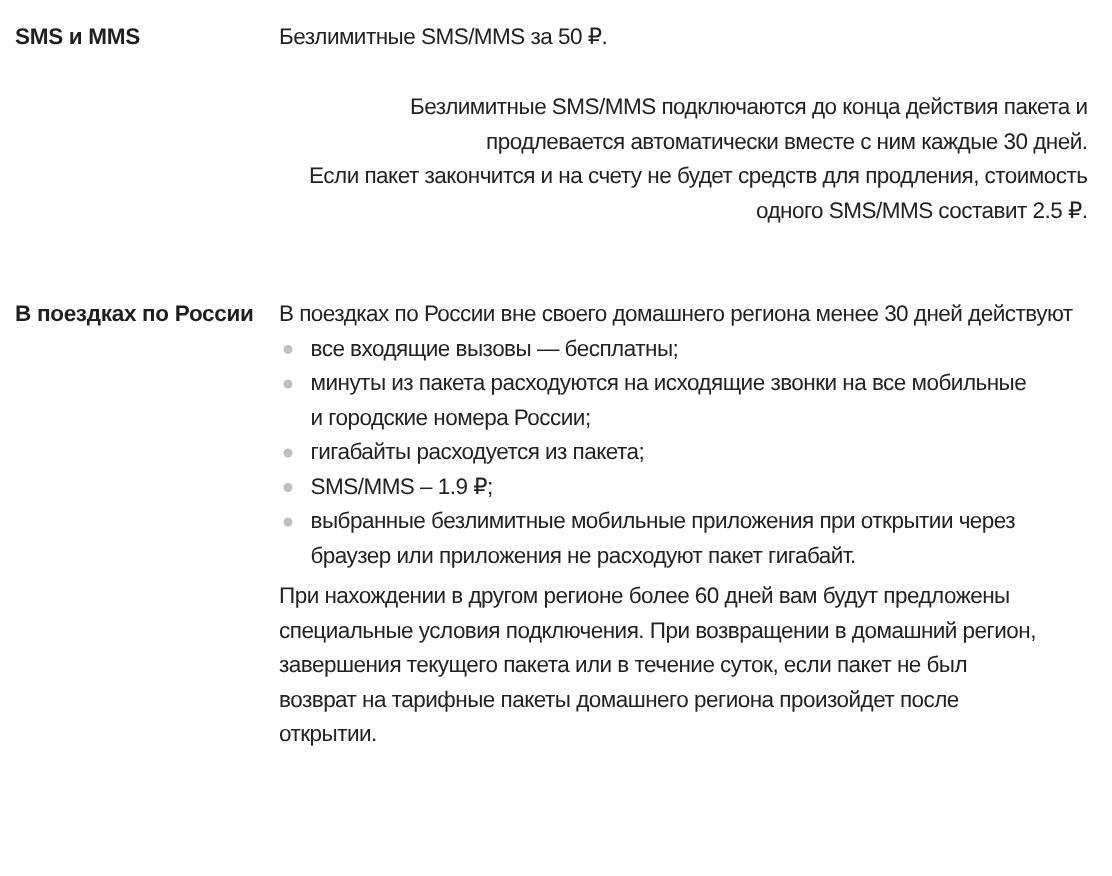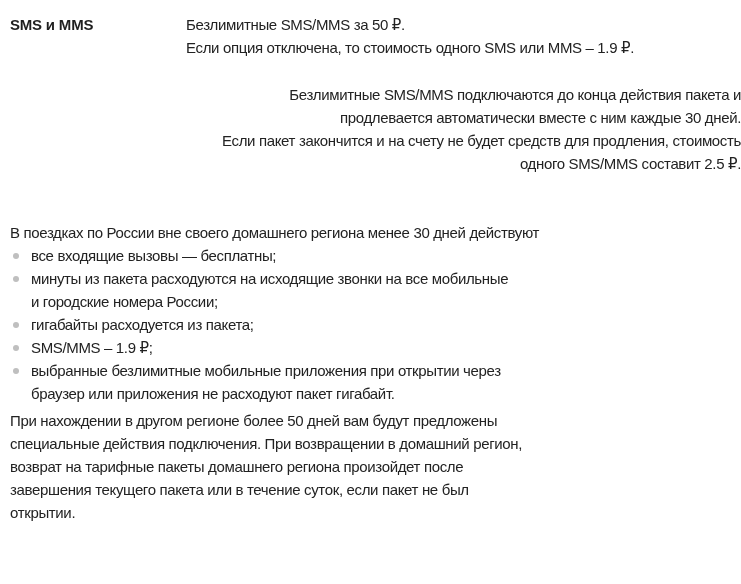--- a/index.html
+++ b/index.html
@@ -8,21 +8,21 @@
     width: 741px;
     height: 584px;
     overflow: hidden;
     background: #ffffff;
     color: #222222;
     font-family: "Liberation Sans", "DejaVu Sans", sans-serif;
   }
   .page {
     width: 741px;
     height: 584px;
-    padding: 13px 0 0 10px;
+    padding: 13px 16px 0 10px;
   }
   .row {
     display: flex;
     align-items: flex-start;
   }
   .row + .row { margin-top: 46px; }
   .label {
     flex: 0 0 176px;
     width: 176px;
     font-size: 15px;
@@ -62,32 +62,32 @@
 </head>
 <body>
 
 <div class="page">
 
   <section class="row">
     <div class="label">SMS и MMS</div>
     <div class="content">
       <div class="para">
         <div class="line">Безлимитные SMS/MMS за 50 ₽.</div>
-        <div class="line">Если опция отключена, то стоимость одного SMS или MMS – 1.9 ₽.</div>
       </div>
       <div class="para para-gap">
         <div class="line">Безлимитные SMS/MMS подключаются до конца действия пакета и</div>
         <div class="line">продлевается автоматически вместе с ним каждые 30 дней.</div>
         <div class="line">Если пакет закончится и на счету не будет средств для продления, стоимость</div>
         <div class="line">одного SMS/MMS составит 2.5 ₽.</div>
       </div>
     </div>
   </section>
 
   <section class="row">
+    <div class="label">В поездках по России</div>
     <div class="content">
       <div class="para">
         <div class="line">В поездках по России вне своего домашнего региона менее 30 дней действуют</div>
       </div>
 
       <ul class="bullets">
         <li>
           <span class="bullet-dot"></span>
           <div class="line">все входящие вызовы — бесплатны;</div>
         </li>
@@ -105,22 +105,22 @@
           <div class="line">SMS/MMS – 1.9 ₽;</div>
         </li>
         <li>
           <span class="bullet-dot"></span>
           <div class="line">выбранные безлимитные мобильные приложения при открытии через</div>
           <div class="line">браузер или приложения не расходуют пакет гигабайт.</div>
         </li>
       </ul>
 
       <div class="para">
-        <div class="line">При нахождении в другом регионе более 50 дней вам будут предложены</div>
-        <div class="line">специальные действия подключения. При возвращении в домашний регион,</div>
+        <div class="line">При нахождении в другом регионе более 60 дней вам будут предложены</div>
+        <div class="line">специальные условия подключения. При возвращении в домашний регион,</div>
+        <div class="line">завершения текущего пакета или в течение суток, если пакет не был</div>
         <div class="line">возврат на тарифные пакеты домашнего региона произойдет после</div>
-        <div class="line">завершения текущего пакета или в течение суток, если пакет не был</div>
         <div class="line">открытии.</div>
       </div>
     </div>
   </section>
 
 </div>
 
 </body></html>

